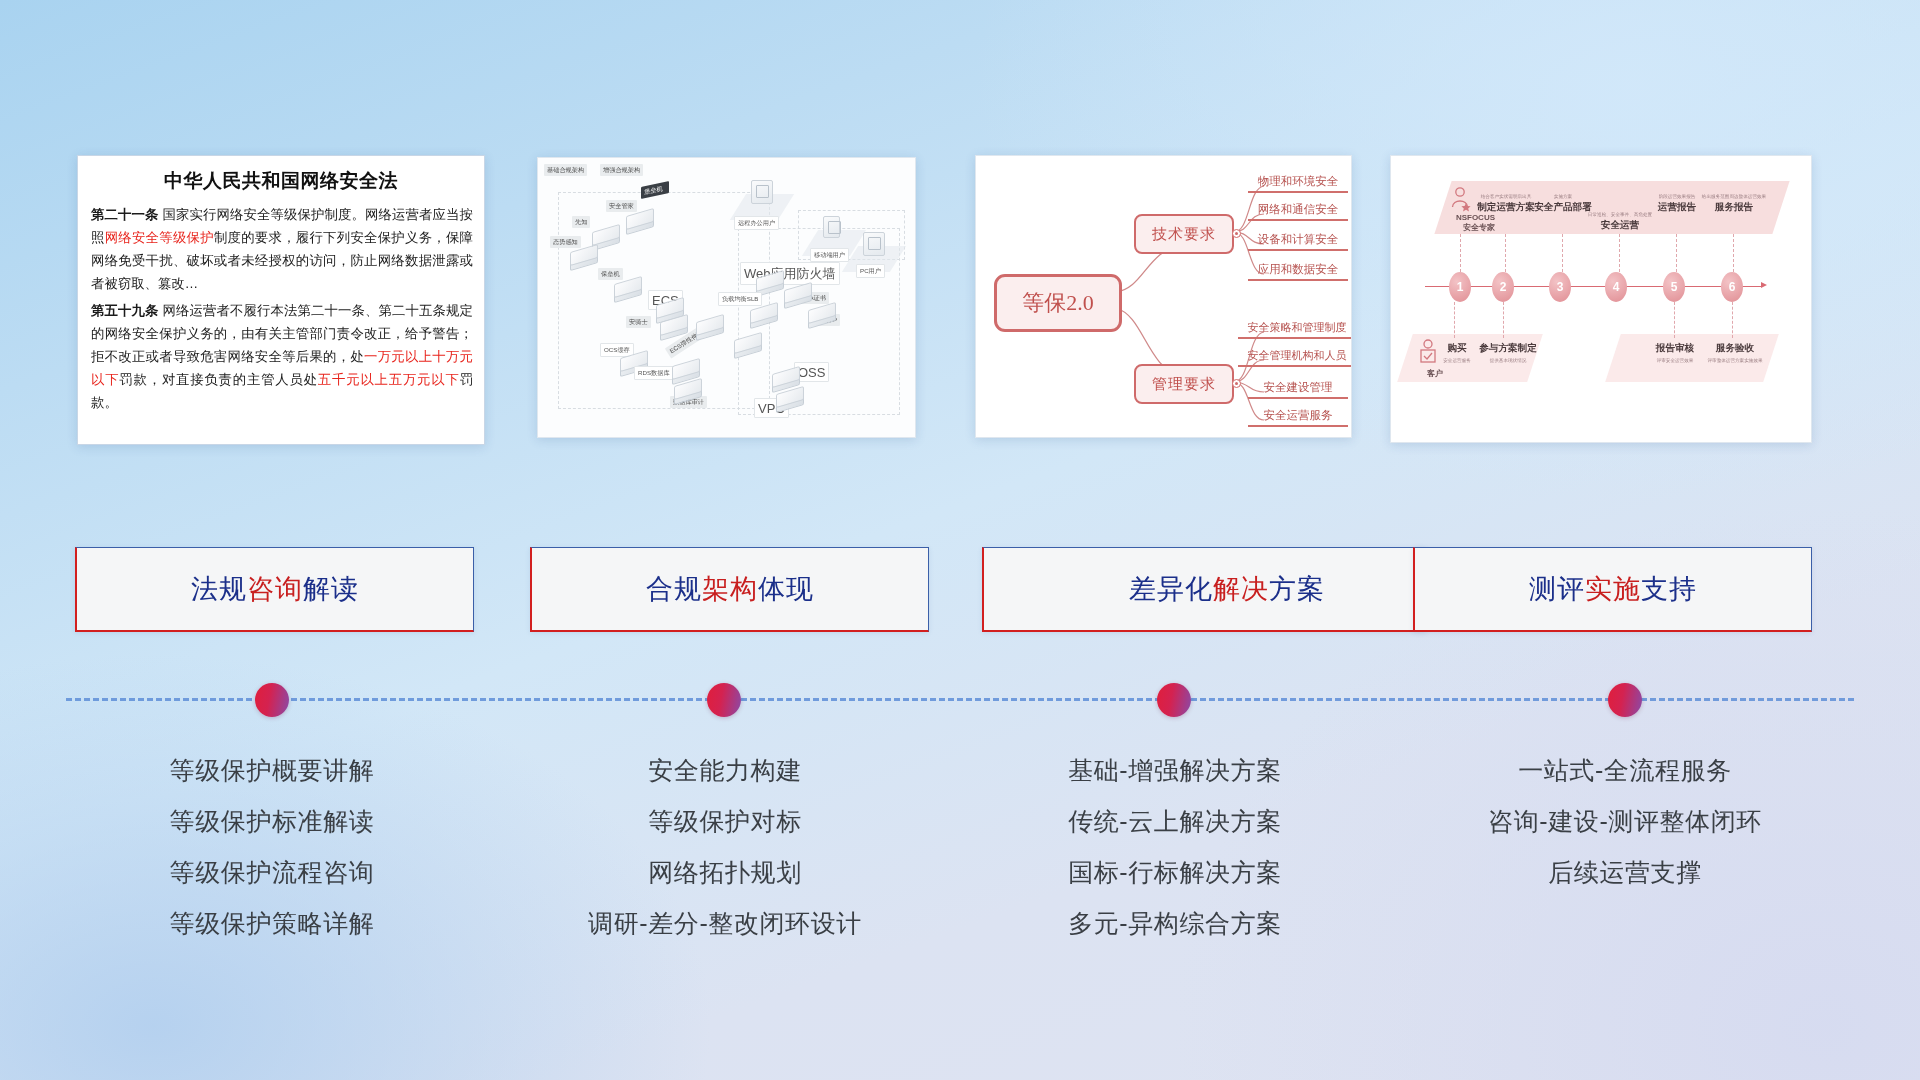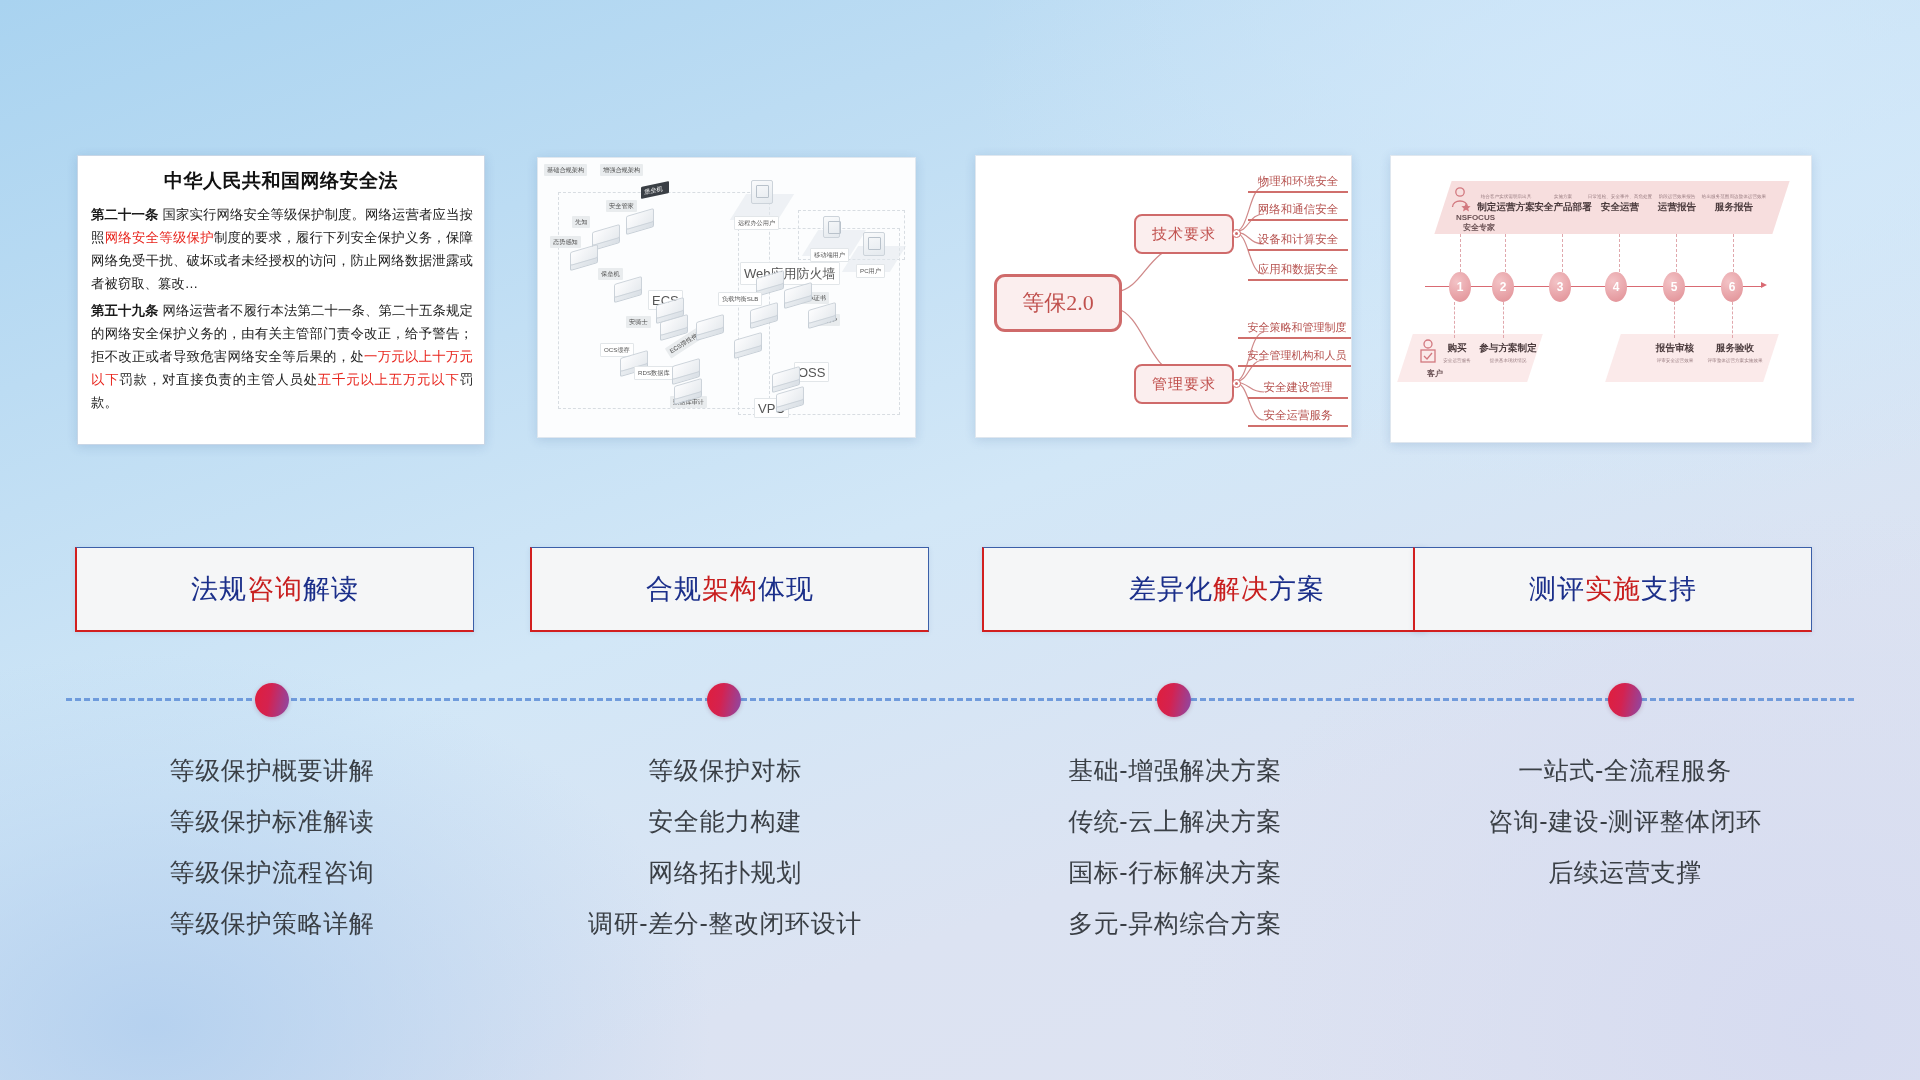--- a/index.html
+++ b/index.html
@@ -332,21 +332,21 @@
         <div class="dash" style="left:341px;top:146px;height:36px;"></div>
 
         <div class="step" style="left:82px;top:38px;width:66px;">
           <div class="sm">结合客户实状需明后出具</div>
           <div class="big">制定运营方案</div>
         </div>
         <div class="step" style="left:139px;top:38px;width:66px;">
           <div class="sm">实施方案</div>
           <div class="big">安全产品部署</div>
         </div>
-        <div class="step" style="left:196px;top:38px;width:66px;">
+        <div class="step" style="left:196px;top:56px;width:66px;">
           <div class="sm">日常巡检、安全事件、高危处置</div>
           <div class="big">安全运营</div>
         </div>
         <div class="step" style="left:253px;top:38px;width:66px;">
           <div class="sm">阶段运营效果报告</div>
           <div class="big">运营报告</div>
         </div>
         <div class="step" style="left:310px;top:38px;width:66px;">
           <div class="sm">给出服务范围周边整体运营效果</div>
           <div class="big">服务报告</div>
@@ -393,22 +393,22 @@
   <div class="dot" id="d3"></div>
   <div class="dot" id="d4"></div>
 
   <div class="list" id="l1">
     <div>等级保护概要讲解</div>
     <div>等级保护标准解读</div>
     <div>等级保护流程咨询</div>
     <div>等级保护策略详解</div>
   </div>
   <div class="list" id="l2">
+    <div>安全能力构建</div>
     <div>等级保护对标</div>
-    <div>安全能力构建</div>
     <div>网络拓扑规划</div>
     <div>调研-差分-整改闭环设计</div>
   </div>
   <div class="list" id="l3">
     <div>基础-增强解决方案</div>
     <div>传统-云上解决方案</div>
     <div>国标-行标解决方案</div>
     <div>多元-异构综合方案</div>
   </div>
   <div class="list" id="l4">

